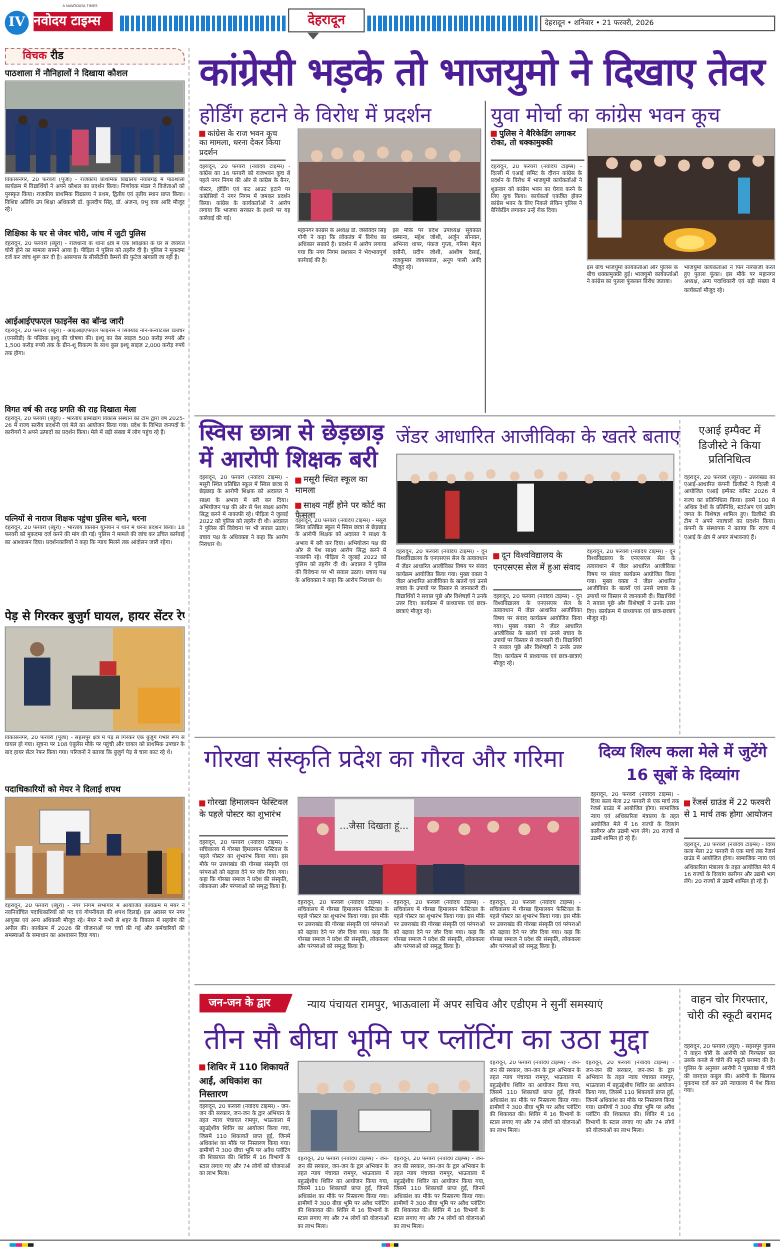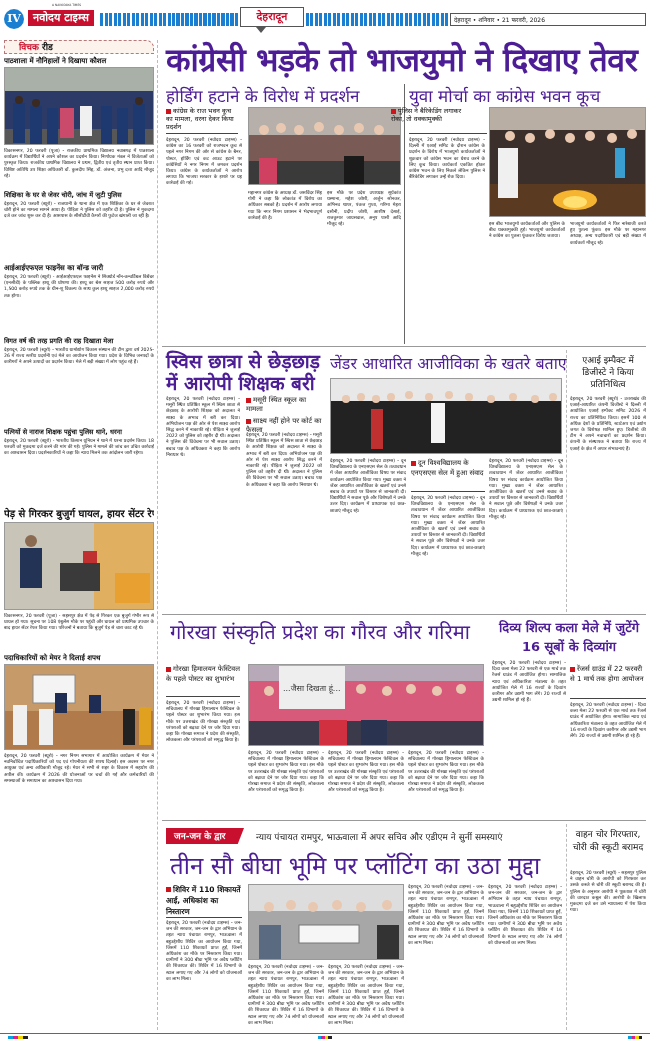--- a/index.html
+++ b/index.html
@@ -13,21 +13,21 @@
 .dotline{border-left:1px dashed #bbb}
 .hr{border-top:1px solid #444}
 .blue-bars{background:repeating-linear-gradient(90deg,#1a7fd0 0 3px,#fff 3px 4.5px)}
 </style>
 </head>
 <body>
 
 <div class="abs" style="left:0;top:0;width:595px;height:38px">
   <div class="abs" style="left:4px;top:9px;width:20px;height:20px;border-radius:50%;background:#1a7fd0;color:#fff;font-size:11px;font-weight:bold;text-align:center;line-height:20px;font-family:'DejaVu Serif',serif">IV</div>
   <div class="abs" style="left:52px;top:3px;font-size:3px;color:#333">A NAVODAYA TIMES</div>
-  <div class="abs" style="left:28px;top:10px;width:66px;height:16px;background:#c8102e;color:#fff;font-size:11px;font-weight:bold;line-height:16px;text-align:center">नवोदय टाइम्स</div>
+  <div class="abs" style="left:28px;top:10px;width:66px;height:16px;background:#c8102e;color:#fff;font-size:11px;font-weight:bold;line-height:16px;">नवोदय टाइम्स</div>
   <div class="abs blue-bars" style="left:100px;top:13px;width:138px;height:13px"></div>
   <div class="abs" style="left:240px;top:7px;width:64px;height:20px;border:1px solid #555;background:#fff;color:#c8102e;font-size:11px;font-weight:bold;text-align:center;line-height:18px">देहरादून</div>
   <div class="abs" style="left:256px;top:27px;width:0;height:0;border-left:5px solid transparent;border-right:5px solid transparent;border-top:6px solid #555"></div>
   <div class="abs blue-bars" style="left:306px;top:13px;width:142px;height:13px"></div>
   <div class="abs" style="left:450px;top:13px;width:196px;height:13px;border:1px solid #555;font-size:6px;line-height:11px;padding-left:3px;color:#111;white-space:nowrap">देहरादून • शनिवार • 21 फरवरी, 2026</div>
 </div>
 
 <div class="abs" style="left:4px;top:40px;width:150px;height:998px">
   <div style="height:14px;border:1px dashed #b77;background:#fbf3ec;border-radius:0 8px 0 0;padding-left:14px;font-size:9px;font-weight:bold;line-height:13px">
     <span style="color:#c8102e">विचक</span>
@@ -109,21 +109,21 @@
       </g>
       <rect x="10" y="50" width="18" height="28" fill="#d04060"></rect>
       <rect x="95" y="48" width="20" height="30" fill="#1a1a1a"></rect>
     </svg>
 </div>
 <div class="abs txt" style="left:166px;top:137px;width:76px;height:205px">देहरादून, 20 फरवरी (नवोदय टाइम्स) - कांग्रेस का 16 फरवरी को राजभवन कूच से पहले नगर निगम की ओर से कांग्रेस के बैनर, पोस्टर, होर्डिंग एवं कट आउट हटाने पर कांग्रेसियों ने नगर निगम में जमकर प्रदर्शन किया। कांग्रेस के कार्यकर्ताओं ने आरोप लगाया कि भाजपा सरकार के इशारे पर यह कार्रवाई की गई।</div>
 <div class="abs txt" style="left:248px;top:190px;width:74px;height:152px">महानगर कांग्रेस के अध्यक्ष डॉ. जसविंदर सिंह गोगी ने कहा कि लोकतंत्र में विरोध का अधिकार सबको है। प्रदर्शन में आरोप लगाया गया कि नगर निगम प्रशासन ने भेदभावपूर्ण कार्रवाई की है।</div>
 <div class="abs txt" style="left:327px;top:190px;width:74px;height:152px">इस मौके पर प्रदेश उपाध्यक्ष सूर्यकांत धस्माना, महेश जोशी, अर्जुन सोनकर, अभिनव थापर, पंकज गुप्ता, गरिमा मेहरा दसौनी, प्रदीप जोशी, आशीष देसाई, राजकुमार जायसवाल, अनूप पासी आदि मौजूद रहे।</div>
 
 <div class="abs hl" style="left:409px;top:84px;font-size:17px;font-weight:normal">युवा मोर्चा का कांग्रेस भवन कूच</div>
-<div class="abs sub" style="left:391px;top:107px;width:78px;font-size:6.5px;line-height:8px;font-weight:normal">
+<div class="abs sub" style="left:409px;top:107px;width:78px;font-size:6.5px;line-height:8px;font-weight:bold">
   <span class="redsq"></span><span>पुलिस ने बैरिकेडिंग लगाकर रोका, तो धक्कामुक्की</span>
 </div>
 <div class="abs hr" style="left:409px;top:133px;width:78px"></div>
 <div class="abs photo" style="left:489px;top:107px;width:157px;height:110px;background:linear-gradient(180deg,#b8aea4 0 20%,#3a2f2a 20% 70%,#5a3a20 70%)">
   <svg width="157" height="110">
       <g fill="#e8c8b0">
         <circle cx="20" cy="28" r="5"></circle>
         <circle cx="40" cy="30" r="5"></circle>
         <circle cx="60" cy="26" r="5"></circle>
         <circle cx="80" cy="30" r="5"></circle>

